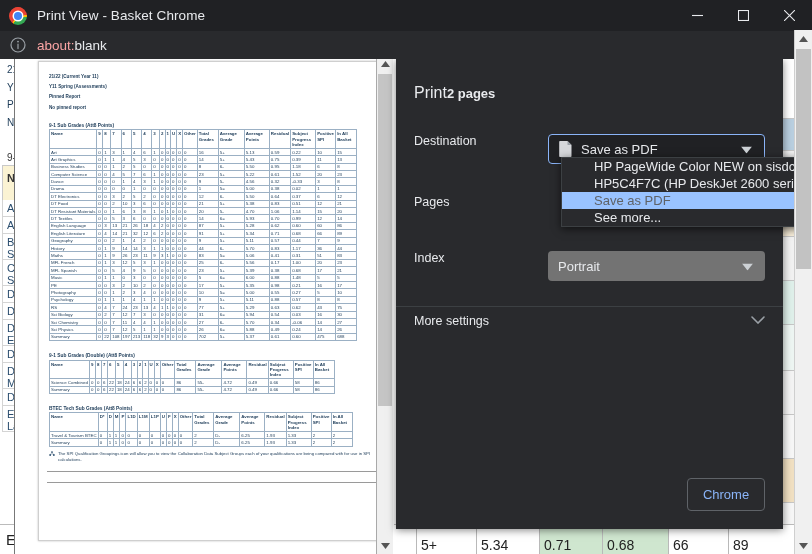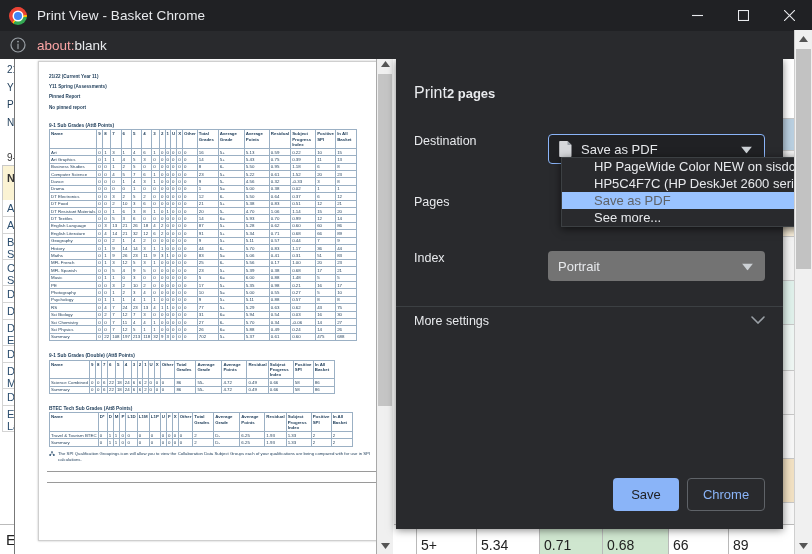--- a/index.html
+++ b/index.html
@@ -1092,21 +1092,20 @@
     <div class="more-row">
       <div class="more-label">More settings</div>
       <span>
         <svg width="14" height="8" viewBox="0 0 14 8">
             <path d="M1 1 L7 7 L13 1" stroke="#9aa0a6" stroke-width="1.6" fill="none" stroke-linecap="round"></path>
           </svg>
       </span>
     </div>
 
     <div class="btn-row">
-      <div class="btn save">Save</div>
       <div class="btn cancel">Chrome</div>
     </div>
   </div>
 
   <div class="dropdown" id="dd-list">
       <div class="dd-item">HP PageWide Color NEW on sisdc01</div>
       <div class="dd-item">HP5C4F7C (HP DeskJet 2600 series)</div>
       <div class="dd-item selected">Save as PDF</div>
       <div class="dd-item">See more...</div>
     </div>

